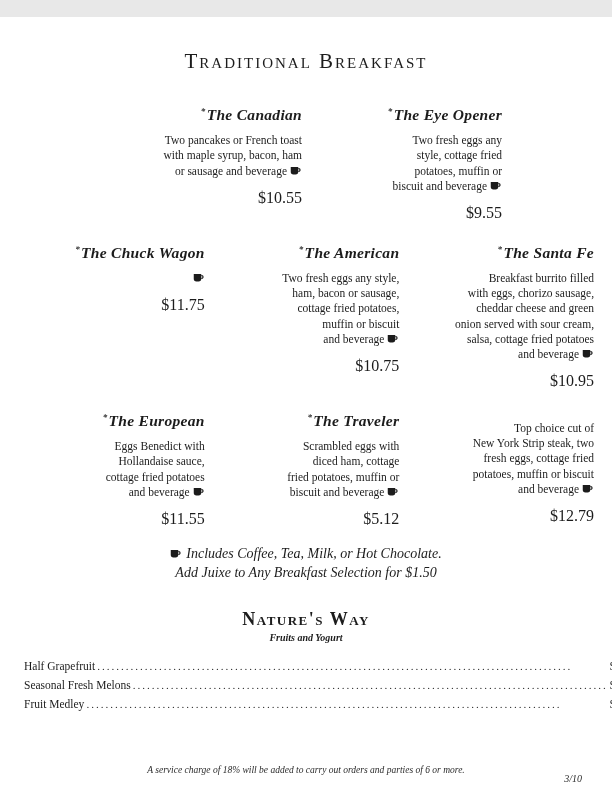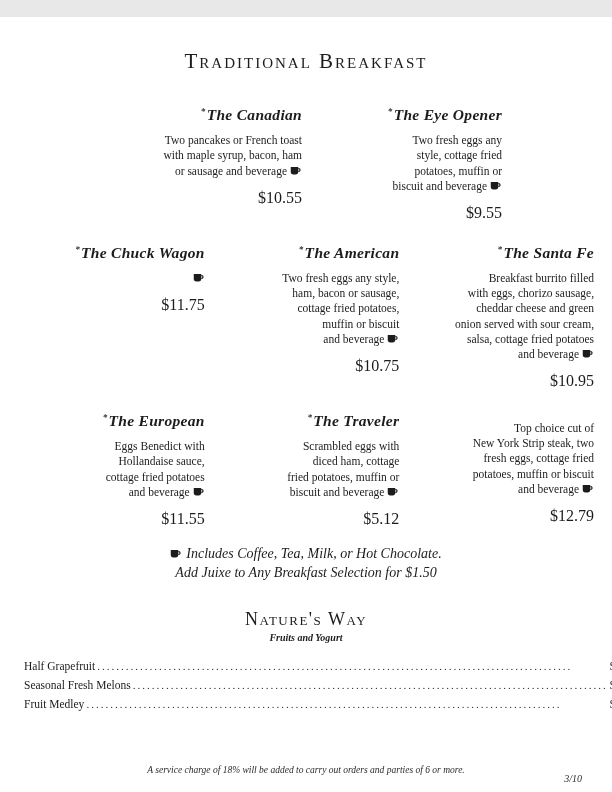--- a/index.html
+++ b/index.html
@@ -53,21 +53,21 @@
     margin-top: 16px;
     text-align: center;
     font-style: italic;
     font-size: 14px;
     line-height: 1.4;
   }
   .natures-title {
     margin-top: 26px;
     text-align: center;
     font-variant: small-caps;
-    font-weight: normal;
+    font-weight: bold;
     font-size: 18px;
     letter-spacing: 1.5px;
   }
   .natures-subtitle {
     margin-top: 2px;
     text-align: center;
     font-style: italic;
     font-weight: bold;
     font-size: 10px;
   }

